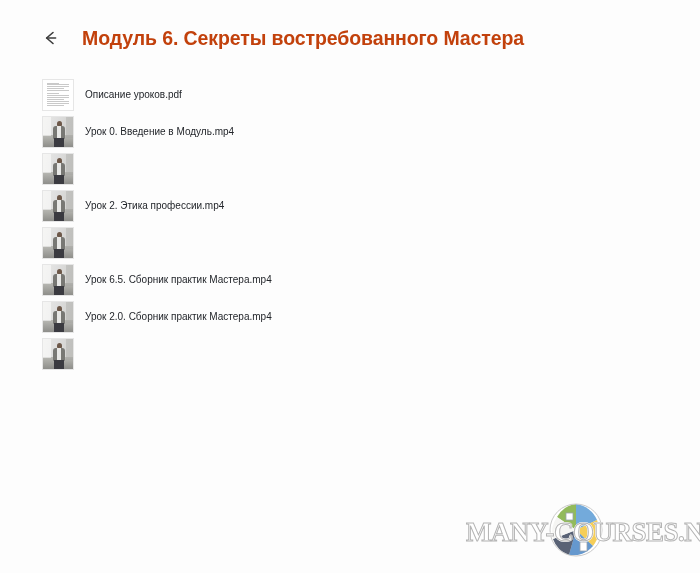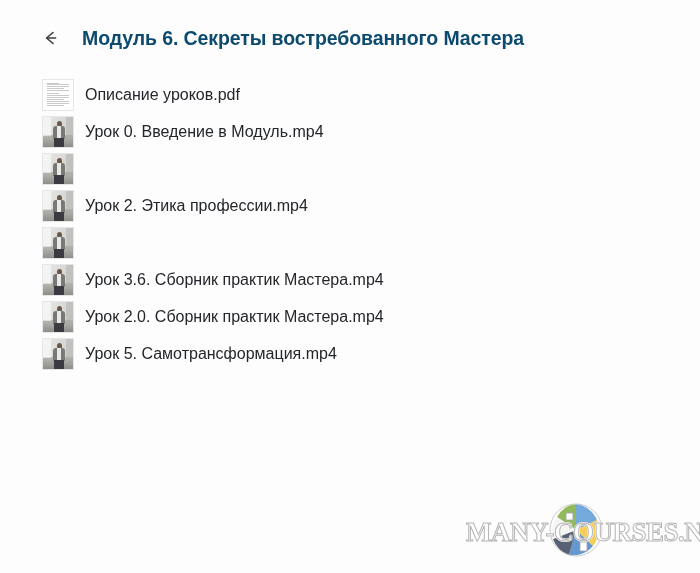--- a/index.html
+++ b/index.html
@@ -37,21 +37,21 @@
     border: none;
     background: transparent;
     padding: 0;
   }
   .back-btn svg { display: block; }
   .page-title {
     margin: 0 0 0 16px;
     font-size: 19.5px;
     font-weight: bold;
     letter-spacing: -0.1px;
-    color: #0c4a6e;
+    color: #c2410c;
     white-space: nowrap;
   }
 
   
   .file-list {
     margin: 0;
     padding: 0 0 0 42px;
     list-style: none;
   }
   .file-row {
@@ -65,21 +65,21 @@
     height: 32px;
     flex: 0 0 auto;
     position: relative;
     overflow: hidden;
     background: #f2f2f2;
     border: 1px solid #e6e6e6;
     box-sizing: border-box;
   }
   .file-name {
     margin-left: 11px;
-    font-size: 16px;
+    font-size: 10px;
     line-height: 14px;
     color: #23262b;
     white-space: nowrap;
   }
 
   
   .thumb-video { background: #dcdcd8; }
   .thumb-video .wall {
     position: absolute;
     left: 0; top: 0; right: 0; height: 62%;
@@ -277,21 +277,21 @@
       <div class="thumb thumb-video">
         <div class="wall"></div>
         <div class="floor"></div>
         <div class="panel-l"></div>
         <div class="panel-r"></div>
         <div class="head"></div>
         <div class="torso"></div>
         <div class="shirt"></div>
         <div class="legs"></div>
       </div>
-      <span class="file-name">Урок 3.6. Сборник практик Мастера.mp4</span>
+      <span class="file-name">Урок 6.5. Сборник практик Мастера.mp4</span>
     </li>
     <li class="file-row">
       <div class="thumb thumb-video">
         <div class="wall"></div>
         <div class="floor"></div>
         <div class="panel-l"></div>
         <div class="panel-r"></div>
         <div class="head"></div>
         <div class="torso"></div>
         <div class="shirt"></div>
@@ -303,21 +303,20 @@
       <div class="thumb thumb-video">
         <div class="wall"></div>
         <div class="floor"></div>
         <div class="panel-l"></div>
         <div class="panel-r"></div>
         <div class="head"></div>
         <div class="torso"></div>
         <div class="shirt"></div>
         <div class="legs"></div>
       </div>
-      <span class="file-name">Урок 5. Самотрансформация.mp4</span>
     </li>
   </ul>
 
 <div class="watermark">
   <span class="wm-globe">
     <svg viewBox="0 0 58 58" width="58" height="58" aria-hidden="true">
       <circle cx="29" cy="29" r="26" fill="#ffffff"></circle>
 
       <path d="M29 29 L10 16 A26 26 0 0 1 29 3 Z" fill="#7fae3f" opacity=".85"></path>
 

